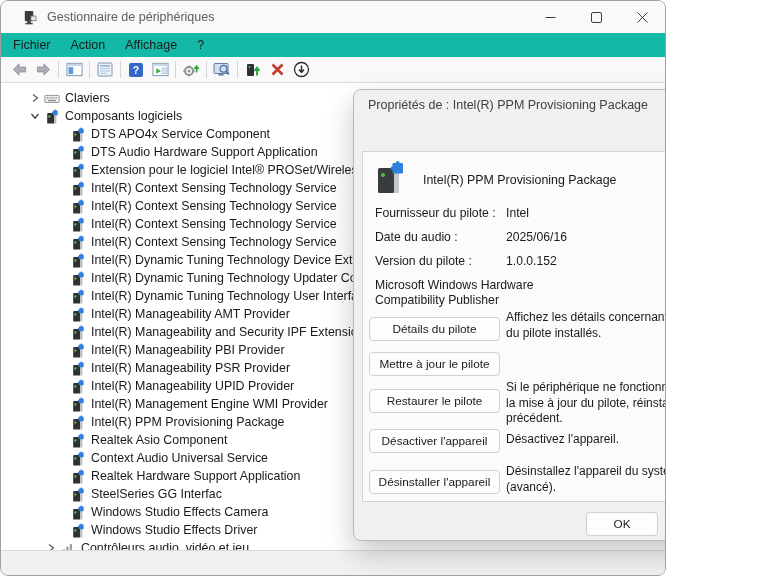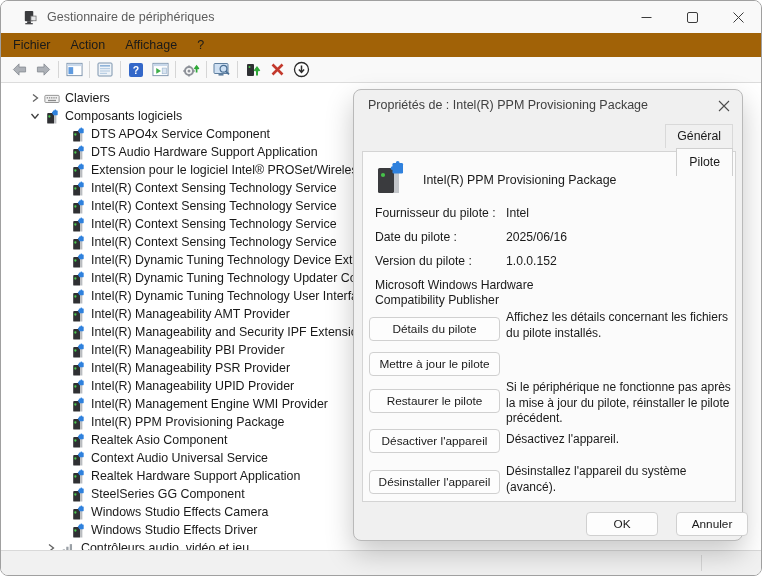--- a/index.html
+++ b/index.html
@@ -1,30 +1,30 @@
 <!DOCTYPE html>
 <html><head>
 <meta charset="utf-8">
 <style>
   * { margin:0; padding:0; box-sizing:border-box; }
   html,body { background:#ffffff; font-family:"Liberation Sans", sans-serif; }
   #window {
-    position:relative; width:762px; height:576px;
+    position:relative; width:666px; height:576px;
     border:1px solid #a0a0a0; border-radius:8px; overflow:hidden;
     background:#ffffff;
   }
   
   .titlebar { position:absolute; left:0; top:0; right:0; height:32px; background:#f9f9f9;
     display:flex; align-items:center; }
   .app-icon { margin-left:21px; display:flex; }
   .title { margin-left:10px; font-size:12.5px; color:#5d5d5d; }
   .win-controls { position:absolute; right:0; top:0; height:32px; display:flex; }
   .wc { width:46px; height:32px; display:flex; align-items:center; justify-content:center; }
   
-  .menubar { position:absolute; left:0; top:32px; right:0; height:24px; background:#a16207;
+  .menubar { position:absolute; left:0; top:32px; right:0; height:24px; background:#14b8a6;
     display:flex; align-items:center; padding-left:2px; }
   .menu-item { padding:3px 10px; font-size:12.5px; color:#1a1a1a; }
   
   .toolbar { position:absolute; left:0; top:56px; right:0; height:26px; background:#f9f9f9;
     border-bottom:1px solid #dcdcdc; display:flex; align-items:center; padding-left:6px; }
   .tbtn { width:24px; height:24px; display:flex; align-items:center; justify-content:center; }
   .tsep { width:1px; height:17px; background:#d6d6d6; margin:0 3px; }
   
   .content { position:absolute; left:0; top:83px; right:0; bottom:25px; background:#ffffff; overflow:hidden; }
   #tree { position:absolute; left:0; top:5px; right:0; }
@@ -523,21 +523,21 @@
           <span class="ticon">
             <svg width="14" height="15" viewBox="0 0 16 17">
               <rect x="2.5" y="4.5" width="8" height="12" rx="1" fill="#2f3033"></rect>
               <rect x="10.5" y="5.5" width="2.5" height="11" fill="#b9bcc0"></rect>
               <circle cx="5" cy="8.5" r="1.3" fill="#49c94d"></circle>
               <rect x="9" y="1.5" width="5.5" height="5.5" rx="0.7" fill="#2f81dd"></rect>
               <circle cx="11.8" cy="1.6" r="1.1" fill="#2f81dd"></circle>
               <circle cx="9" cy="4.3" r="1.1" fill="#2f81dd"></circle>
             </svg>
           </span>
-          <span class="tlabel">SteelSeries GG Component</span>
+          <span class="tlabel">SteelSeries GG Interfac</span>
         </div>
         <div class="tree-row" style="padding-left: 52px;">
           <span class="chev"></span>
           <span class="ticon">
             <svg width="14" height="15" viewBox="0 0 16 17">
               <rect x="2.5" y="4.5" width="8" height="12" rx="1" fill="#2f3033"></rect>
               <rect x="10.5" y="5.5" width="2.5" height="11" fill="#b9bcc0"></rect>
               <circle cx="5" cy="8.5" r="1.3" fill="#49c94d"></circle>
               <rect x="9" y="1.5" width="5.5" height="5.5" rx="0.7" fill="#2f81dd"></rect>
               <circle cx="11.8" cy="1.6" r="1.1" fill="#2f81dd"></circle>
@@ -612,21 +612,21 @@
             <circle cx="19.6" cy="8.2" r="1.9" fill="#2f81dd"></circle>
           </svg>
       </span>
       <span class="dev-name">Intel(R) PPM Provisioning Package</span>
 
       <div class="frow f0">
           <span class="flabel">Fournisseur du pilote :</span>
           <span class="fvalue">Intel</span>
         </div>
       <div class="frow f1">
-          <span class="flabel">Date du pilote :</span>
+          <span class="flabel">Date du audio :</span>
           <span class="fvalue">2025/06/16</span>
         </div>
       <div class="frow f2">
           <span class="flabel">Version du pilote :</span>
           <span class="fvalue">1.0.0.152</span>
         </div>
       <div class="frow f3">
           <span class="fvalue">Microsoft Windows Hardware Compatibility Publisher</span>
         </div>
 

